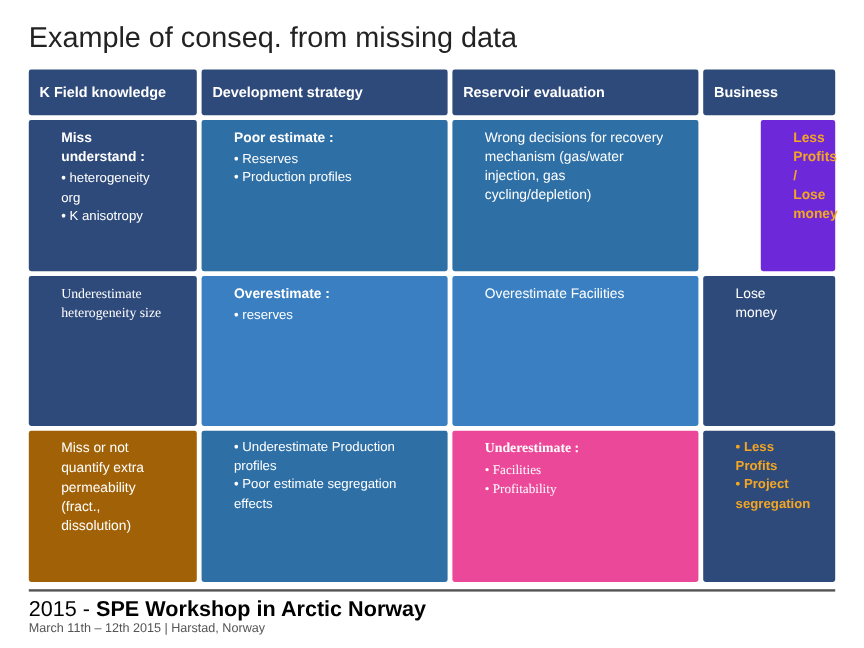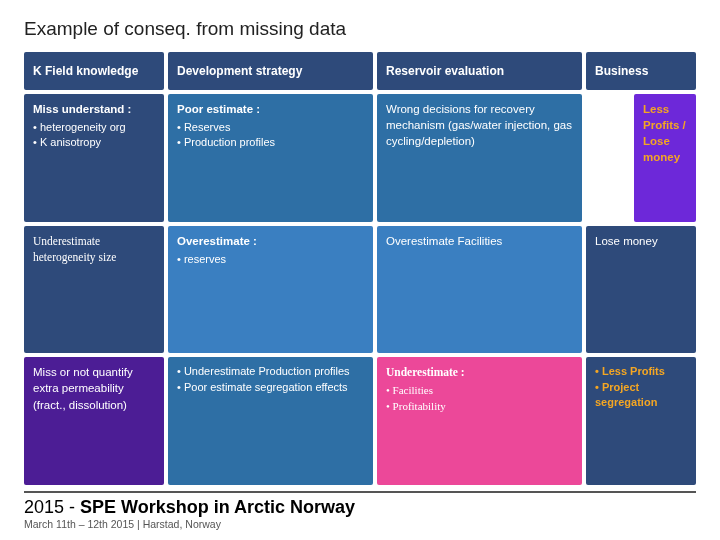--- a/index.html
+++ b/index.html
@@ -11,34 +11,34 @@
       overflow: hidden;
     }
     .page {
       width: 720px;
       height: 540px;
       padding: 18px 24px 10px 24px;
       display: flex;
       flex-direction: column;
     }
     .title {
-      font-size: 19px;
+      font-size: 24px;
       font-weight: normal;
       color: #222;
       margin-bottom: 12px;
     }
     .table {
       display: grid;
       grid-template-columns: 140px 1fr 1fr 110px;
       grid-template-rows: 38px 1fr 1fr 1fr;
       gap: 4px;
       flex: 1;
     }
     .cell {
-      padding: 7px 9px;
+      padding: 7px 27px;
       font-size: 11.5px;
       line-height: 1.4;
       border-radius: 2px;
     }
     
     .header-cell {
       background: #2e4a7a;
       color: #fff;
       font-weight: bold;
       font-size: 12px;
@@ -50,21 +50,21 @@
     .row1-col1 { background: #2e4a7a; color: #fff; }
     .row1-col2 { background: #2e6fa5; color: #fff; }
     .row1-col3 { background: #2e6fa5; color: #fff; }
     .row1-col4 { background: #6d28d9; color: #fff; margin-left: 48px; }
     
     .row2-col1 { background: #2e4a7a; color: #fff; font-family: Liberation Serif, serif; }
     .row2-col2 { background: #3a7fc1; color: #fff; }
     .row2-col3 { background: #3a7fc1; color: #fff; }
     .row2-col4 { background: #2e4a7a; color: #fff; }
     
-    .row3-col1 { background: #4c1d95; color: #fff; }
+    .row3-col1 { background: #a16207; color: #fff; }
     .row3-col2 { background: #2e6fa5; color: #fff; }
     .row3-col3 { background: #ec4899; color: #fff; font-family: Liberation Serif, serif; }
     .row3-col4 { background: #2e4a7a; color: #fff; }
 
     .cell-label {
       font-weight: bold;
       margin-bottom: 3px;
     }
     .cell-sub {
       font-size: 11px;

